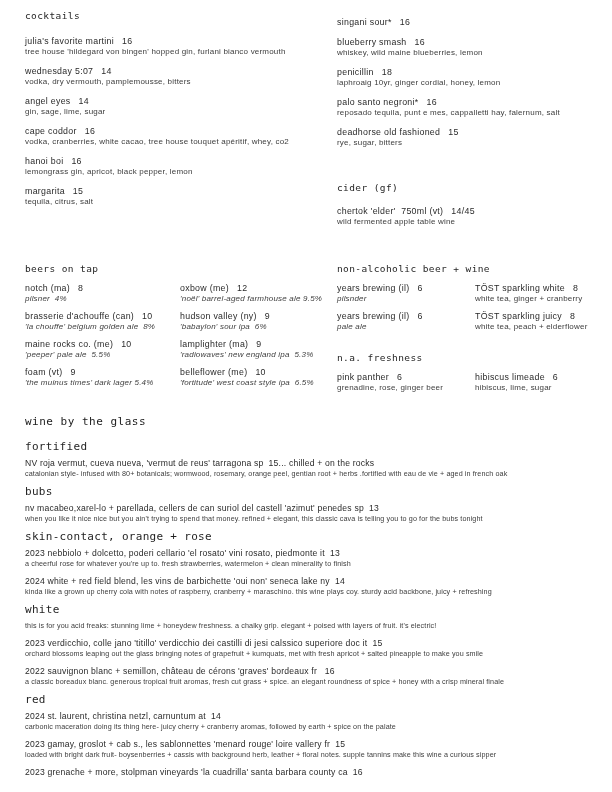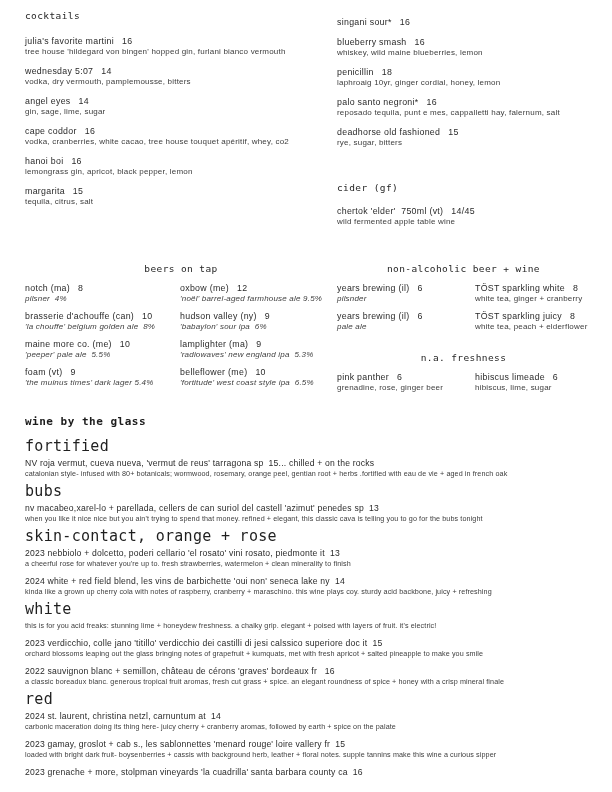--- a/index.html
+++ b/index.html
@@ -10,21 +10,21 @@
     -webkit-font-smoothing:antialiased;
   }
   .page { box-sizing:border-box; width:612px; height:792px; padding:10px 22px 0 25px; }
 
   
   .sec-h {
     font-family:"DejaVu Sans Mono", monospace;
     font-size:9.5px; font-weight:normal; letter-spacing:0.4px;
     color:#1f1f1f; margin:0 0 14px 0; line-height:11px;
   }
-  .sec-h.tight { margin-bottom:9px;text-align:center; }
+  .sec-h.tight { margin-bottom:9px; }
 
   
   .item { margin-bottom:8px; }
   .iname { font-size:8.8px; line-height:12px; letter-spacing:0.3px; color:#2a2a2a; white-space:pre; }
   .iprice { margin-left:8px; }
   .idesc { font-size:8px; line-height:10px; letter-spacing:0.2px; color:#3d3d3d; white-space:pre; }
   .idesc.it { font-style:italic; }
 
   .top-row { display:flex; }
   .top-left { width:312px; }
@@ -39,27 +39,27 @@
   .cols { display:flex; }
   .bcol1 { width:155px; } .bcol2 { flex:1; }
   .ncol1 { width:138px; } .ncol2 { flex:1; }
   .beer-item { margin-bottom:7px; }
   .beer-item .iname { line-height:11px; }
   .fresh-h { margin-top:13px; }
 
   .wine-sec { margin-top:15px; }
   .wine-h {
     font-family:"DejaVu Sans Mono", monospace;
-    font-size:11px; font-weight:bold; letter-spacing:0.5px;
+    font-size:11px; font-weight:normal; letter-spacing:0.5px;
     margin:16px 0 13px 0; color:#1c1c1c; line-height:12px;
   }
   .wsub { margin-bottom:5px; }
   .wsub-label {
     font-family:"DejaVu Sans Mono", monospace;
-    font-size:15px; letter-spacing:0.3px; color:#1f1f1f;
+    font-size:11px; letter-spacing:0.3px; color:#1f1f1f;
     margin:0 0 6px 0; line-height:11px;
   }
   .wine-item { margin-bottom:7px; }
   .wname { font-size:8.6px; line-height:11px; letter-spacing:0.2px; color:#2a2a2a; white-space:pre; }
   .wdesc { font-size:7.2px; line-height:10px; letter-spacing:0.1px; color:#3d3d3d; white-space:pre; }
 </style>
 </head>
 <body>
 
 <div class="page">
@@ -132,21 +132,21 @@
         <div class="bcol1">
           <div class="item beer-item">
             <div class="iname"><span>notch (ma)</span><span class="iprice">8</span></div>
             <div class="idesc it">pilsner  4%</div>
           </div>
           <div class="item beer-item">
             <div class="iname"><span>brasserie d'achouffe (can)</span><span class="iprice">10</span></div>
             <div class="idesc it">'la chouffe' belgium golden ale  8%</div>
           </div>
           <div class="item beer-item">
-            <div class="iname"><span>maine more co. (me)</span><span class="iprice">10</span></div>
+            <div class="iname"><span>maine rocks co. (me)</span><span class="iprice">10</span></div>
             <div class="idesc it">'peeper' pale ale  5.5%</div>
           </div>
           <div class="item beer-item">
             <div class="iname"><span>foam (vt)</span><span class="iprice">9</span></div>
             <div class="idesc it">'the muinus times' dark lager 5.4%</div>
           </div>
         </div>
         <div class="bcol2">
           <div class="item beer-item">
             <div class="iname"><span>oxbow (me)</span><span class="iprice">12</span></div>

